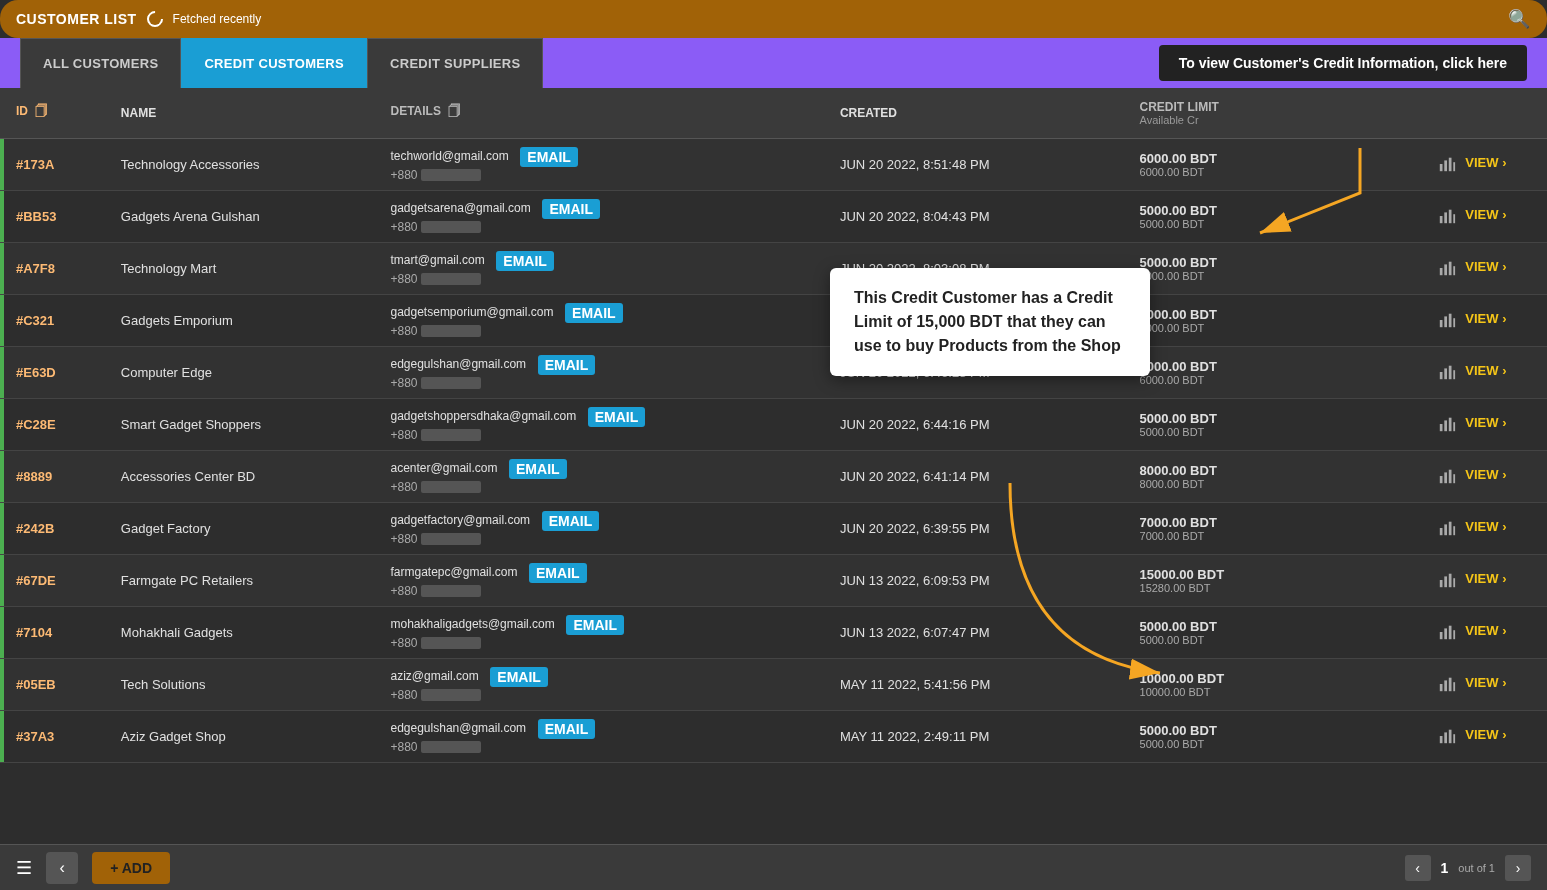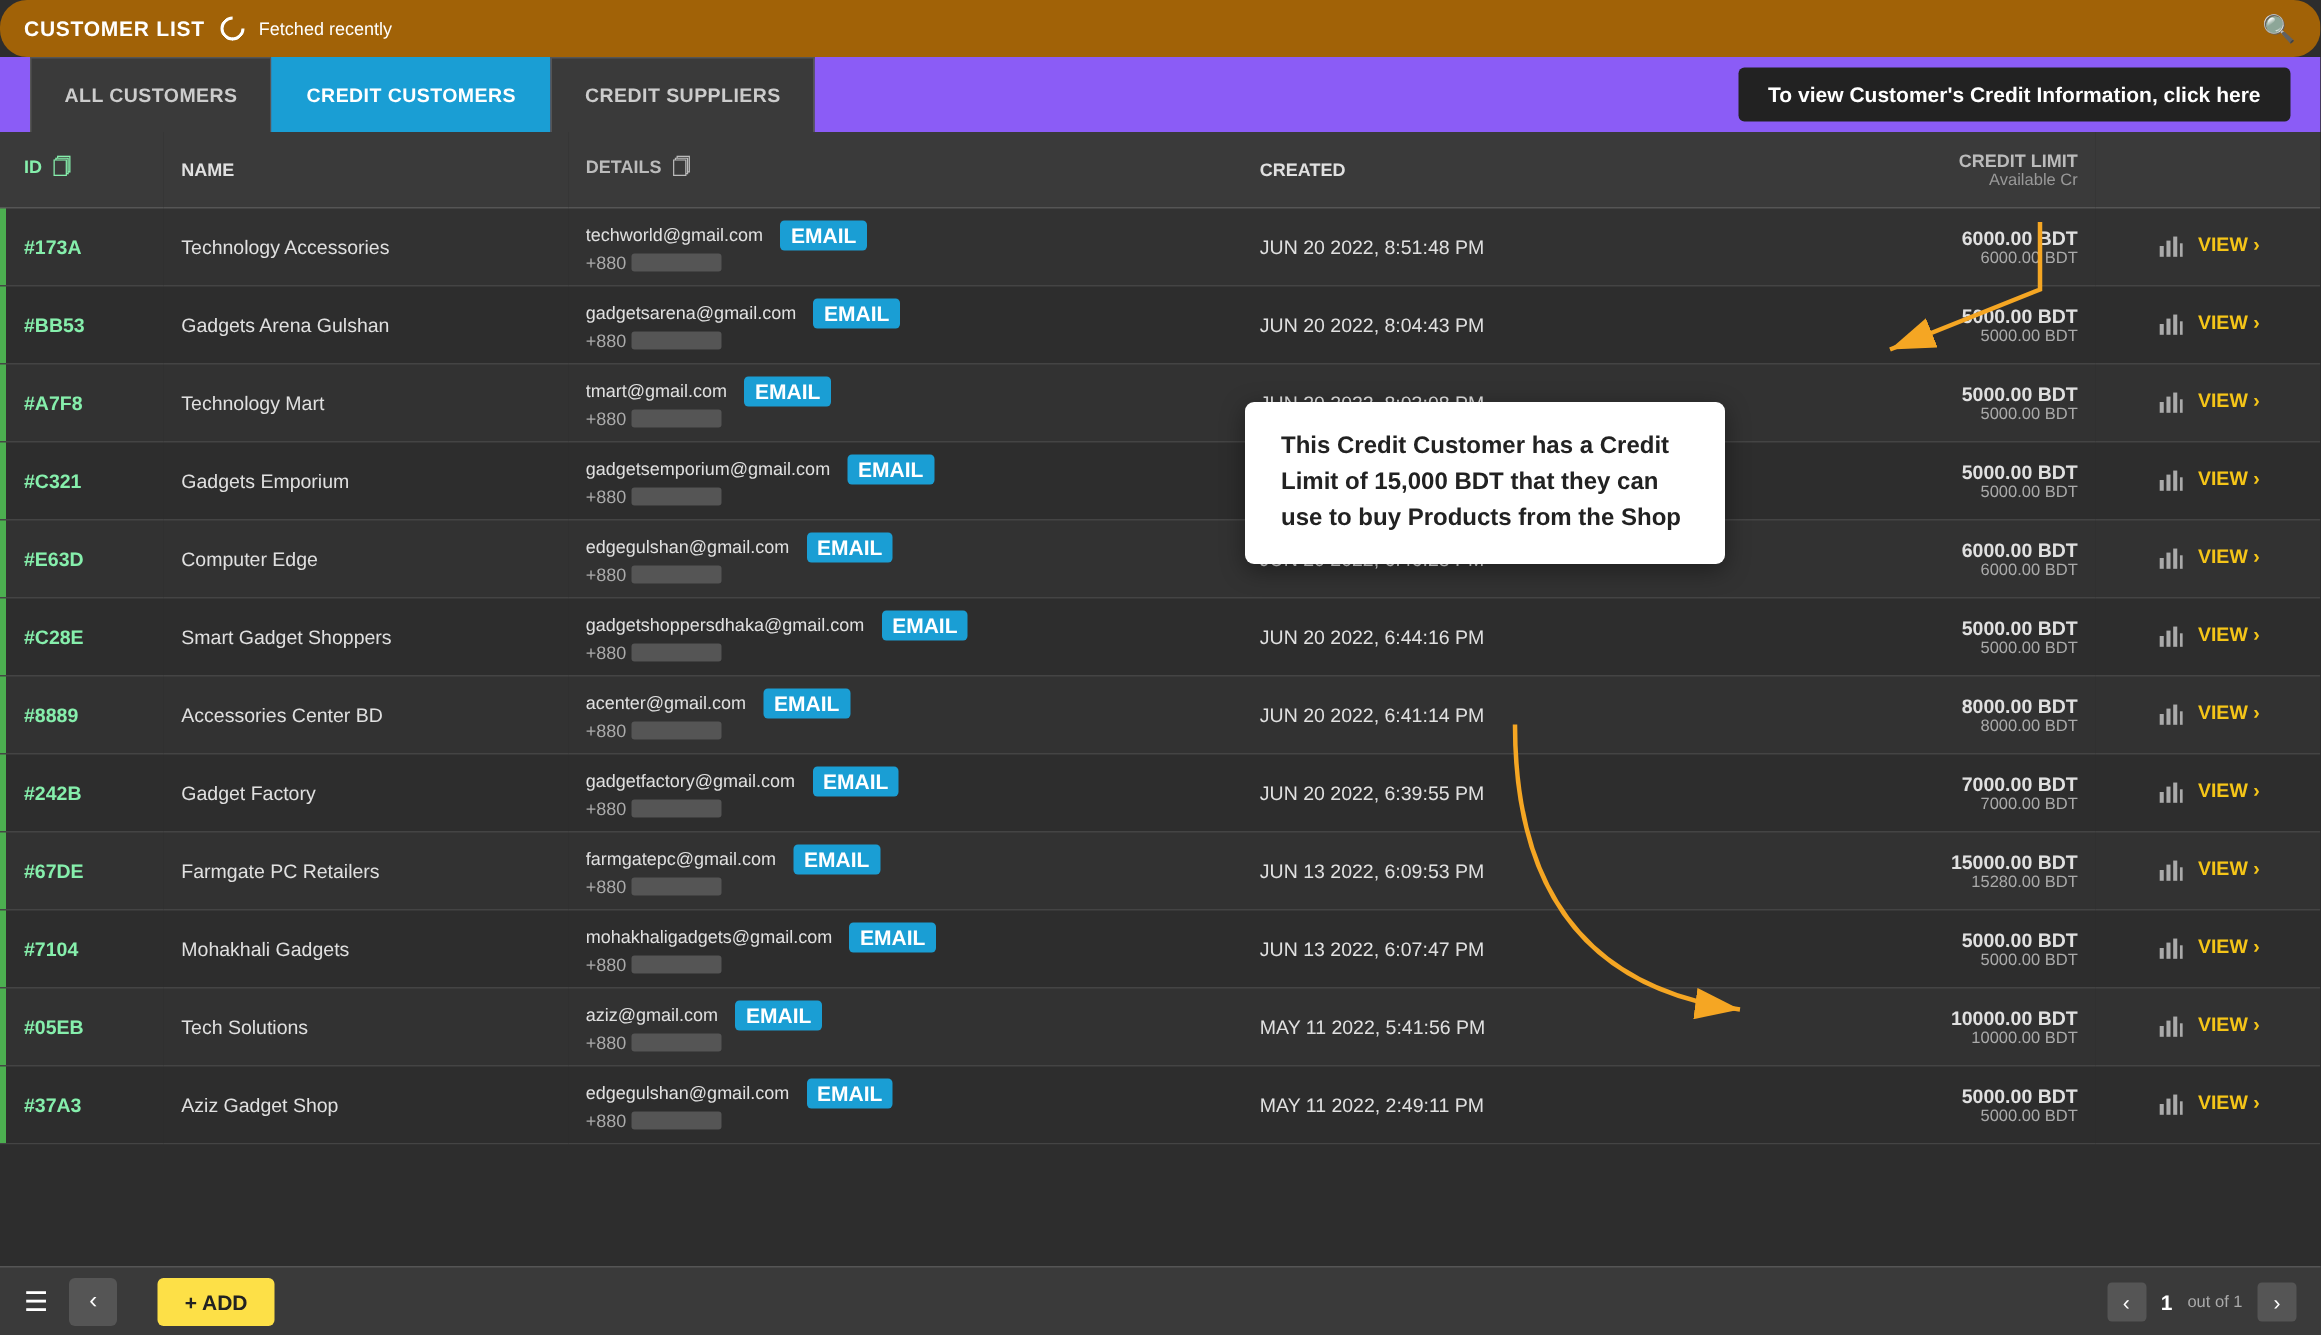--- a/index.html
+++ b/index.html
@@ -95,38 +95,38 @@
       height: 52px;
       border-bottom: 1px solid #444;
       background: #2d2d2d;
     }
     tbody tr:nth-child(odd) { background: #323232; }
     tbody td {
       padding: 6px 12px;
       vertical-align: middle;
       font-size: 13px;
     }
-    .id-col { color: #86efac; font-weight: 600; min-width: 70px; }
+    .id-col { color: #fdba74; font-weight: 600; min-width: 70px; }
     .name-col { min-width: 180px; color: #e0e0e0; }
     .details-col { min-width: 300px; }
     .email-text { color: #e0e0e0; font-size: 12px; }
     .phone-text { color: #aaa; font-size: 12px; }
     .email-badge {
       display: inline-block;
       background: #1a9ed4;
       color: #fff;
       font-size: 14px;
       font-weight: bold;
       padding: 2px 7px;
       border-radius: 3px;
       margin-left: 8px;
       vertical-align: middle;
     }
     .created-col { min-width: 200px; color: #e0e0e0; }
-    .credit-col { min-width: 180px; text-align: right; }
+    .credit-col { min-width: 180px; text-align: left; }
     .credit-limit { color: #e0e0e0; font-size: 13px; font-weight: 600; }
     .credit-avail { color: #aaa; font-size: 11px; }
     .action-col { min-width: 100px; text-align: center; }
     .view-btn {
       color: #f5c518;
       font-weight: bold;
       font-size: 13px;
       cursor: pointer;
       background: none;
       border: none;
@@ -198,32 +198,31 @@
       border-radius: 4px;
       width: 32px;
       height: 32px;
       font-size: 16px;
       cursor: pointer;
       display: flex;
       align-items: center;
       justify-content: center;
     }
     .add-btn {
-      background: #fde047;
+      background: #a16207;
       color: #222;
       border: none;
       border-radius: 4px;
       padding: 8px 18px;
       font-weight: bold;
       font-size: 14px;
       cursor: pointer;
       display: flex;
       align-items: center;
       gap: 6px;
-      margin-left: 13px;
     }
     .bottom-right { display: flex; align-items: center; gap: 10px; color: #ccc; font-size: 13px; }
     .page-nav-btn {
       background: #555;
       color: #fff;
       border: none;
       border-radius: 3px;
       width: 26px;
       height: 26px;
       cursor: pointer;

